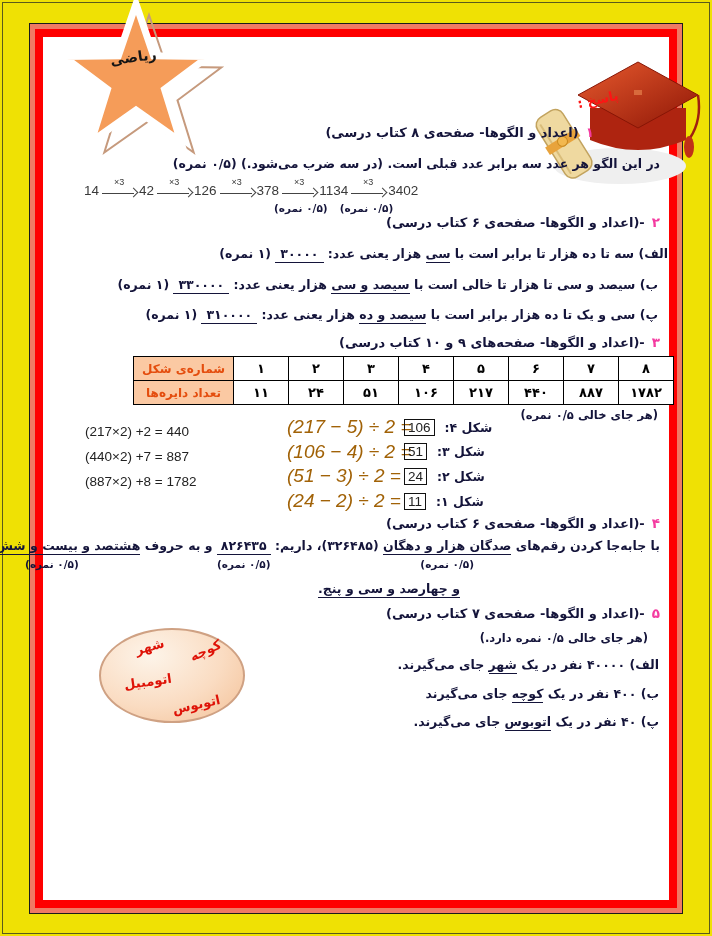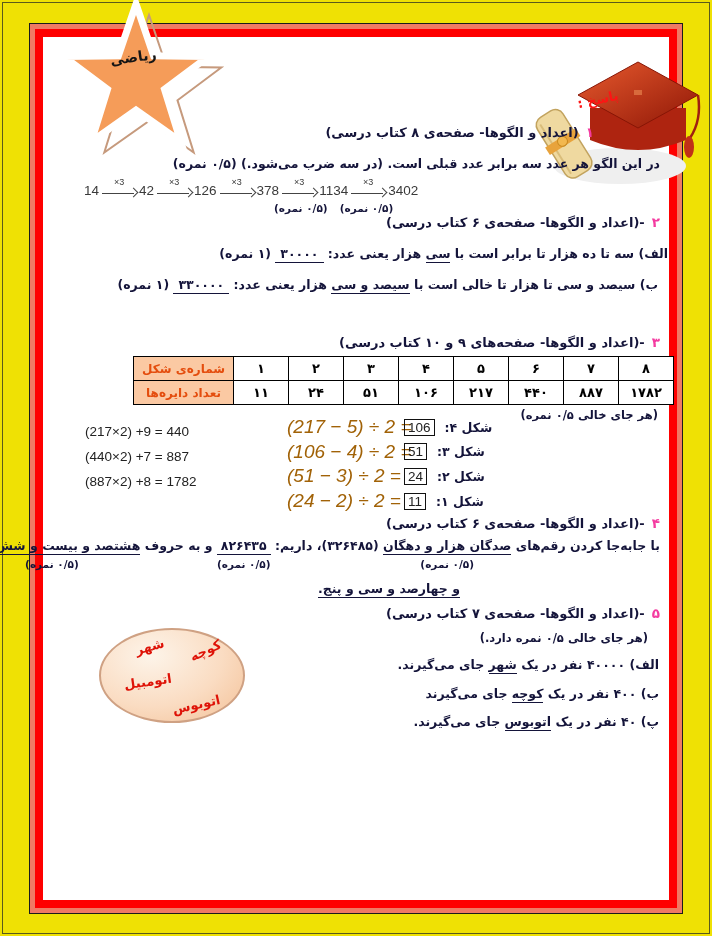--- a/index.html
+++ b/index.html
@@ -161,20 +161,21 @@
   <div class="seq-scores">
     <span>(۰/۵ نمره)</span>
     <span>(۰/۵ نمره)</span>
   </div>
 
   <div class="heading" style="right:52px; top:214px;">
     <span class="qnum">۲</span><span>-(اعداد و الگوها- صفحه‌ی ۶ کتاب درسی)</span>
   </div>
   <div class="pline" style="right:44px; top:246px;"><span>الف) سه تا ده هزار تا برابر است با </span><span class="u">سی</span><span> هزار یعنی عدد: </span><span class="ans">۳۰۰۰۰</span><span> (۱ نمره)</span></div>
   <div class="pline" style="right:54px; top:277px;"><span>ب) سیصد و سی تا هزار تا خالی است با </span><span class="u">سیصد و سی</span><span> هزار یعنی عدد: </span><span class="ans">۳۳۰۰۰۰</span><span> (۱ نمره)</span></div>
+  <div class="pline" style="right:54px; top:307px;"><span>پ) سی و یک تا ده هزار برابر است با </span><span class="u">سیصد و ده</span><span> هزار یعنی عدد: </span><span class="ans">۳۱۰۰۰۰</span><span> (۱ نمره)</span></div>
 
   <div class="heading" style="right:52px; top:334px;">
     <span class="qnum">۳</span><span>-(اعداد و الگوها- صفحه‌های ۹ و ۱۰ کتاب درسی)</span>
   </div>
 
   <table class="shapes-table">
     <tbody>
         <tr>
       <td class="tlabel">شماره‌ی شکل</td>
       <td class="tcell">۱</td>
@@ -219,21 +220,21 @@
       <span class="slabel">شکل ۲:</span>
     </div>
     <div class="srow">
       <span class="sexpr">(24 − 2) ÷ 2 =</span>
       <span class="sbox">11</span>
       <span class="slabel">شکل ۱:</span>
     </div>
   </div>
 
   <div class="check-eqs">
-    <div>(217×2) +9 = 440</div>
+    <div>(217×2) +2 = 440</div>
     <div>(440×2) +7 = 887</div>
     <div>(887×2) +8 = 1782</div>
   </div>
 
   <div class="heading" style="right:52px; top:515px;">
     <span class="qnum">۴</span><span>-(اعداد و الگوها- صفحه‌ی ۶ کتاب درسی)</span>
   </div>
   <div class="pline" style="right:52px; top:538px;"><span>با جابه‌جا کردن رقم‌های </span><span class="ug"><span class="uw">صدگان هزار و دهگان</span><span class="us">(۰/۵ نمره)</span></span><span> (۳۲۶۴۸۵)، داریم: </span><span class="ug"><span class="uw">۸۲۶۴۳۵</span><span class="us">(۰/۵ نمره)</span></span><span> و به حروف </span><span class="ug"><span class="uw">هشتصد و بیست و شش هزار</span><span class="us">(۰/۵ نمره)</span></span></div>
   <div class="pline" style="right:252px; top:581px;"><span class="u">و چهارصد و سی و پنج.</span></div>
 

